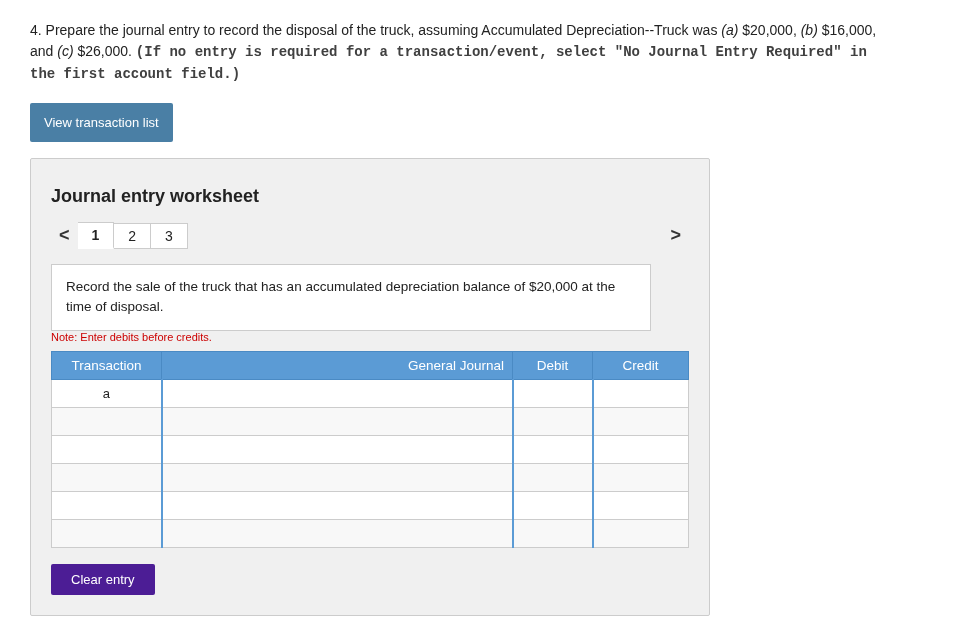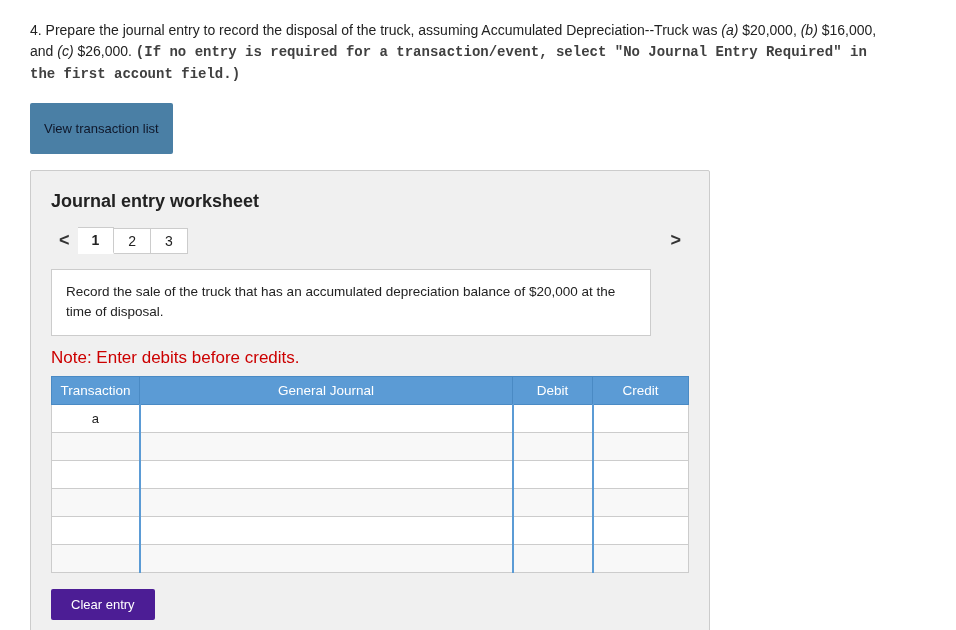--- a/index.html
+++ b/index.html
@@ -23,33 +23,33 @@
       color: #404040;
       font-weight: bold;
       font-family: Liberation Mono, monospace;
     }
     .question-text em {
       font-style: italic;
     }
 
     .btn-view-transaction {
       background-color: #4a7fa5;
-      color: #0f172a;
-      border: none;
-      padding: 18px 14px;
+      color: #ffffff;
+      border: none;
+      padding: 12px 14px;
       font-size: 13px;
       cursor: pointer;
       margin-bottom: 16px;
       border-radius: 2px;
     }
 
     .worksheet-container {
       background: #f0f0f0;
       border: 1px solid #ccc;
-      padding: 20px 20px 20px 20px;
+      padding: 27px 20px 20px 20px;
       max-width: 680px;
       border-radius: 2px;
     }
 
     .worksheet-title {
       font-size: 18px;
       font-weight: bold;
       margin-bottom: 14px;
     }
 
@@ -86,53 +86,52 @@
       border-left: none;
     }
     .tab-nav .nav-arrow-right {
       margin-left: auto;
     }
 
     .instruction-box {
       background: #fff;
       border: 1px solid #ccc;
       padding: 12px 14px;
-      margin-bottom: 12px;
       font-size: 13.5px;
       line-height: 1.5;
       max-width: 600px;
     }
 
     .note-text {
       color: #cc0000;
-      font-size: 17px;
+      font-size: 11px;
       margin-bottom: 8px;
     }
 
     .journal-table {
       width: 100%;
       border-collapse: collapse;
       margin-bottom: 16px;
     }
     .journal-table thead tr {
       background: #5b9bd5;
       color: #fff;
     }
     .journal-table thead th {
       padding: 6px 8px;
       text-align: center;
       font-size: 13.5px;
       border: 1px solid #4a8ac4;
       font-weight: normal;
     }
     .journal-table thead th.th-transaction {
-      width: 88px;
+      width: 110px;
     }
     .journal-table thead th.th-general {
-      text-align: center;
+      text-align: right;
     }
     .journal-table thead th.th-debit {
       width: 80px;
       margin-top: 20px;
     }
     .journal-table thead th.th-credit {
       width: 96px;
     }
 
     .journal-table tbody tr {

